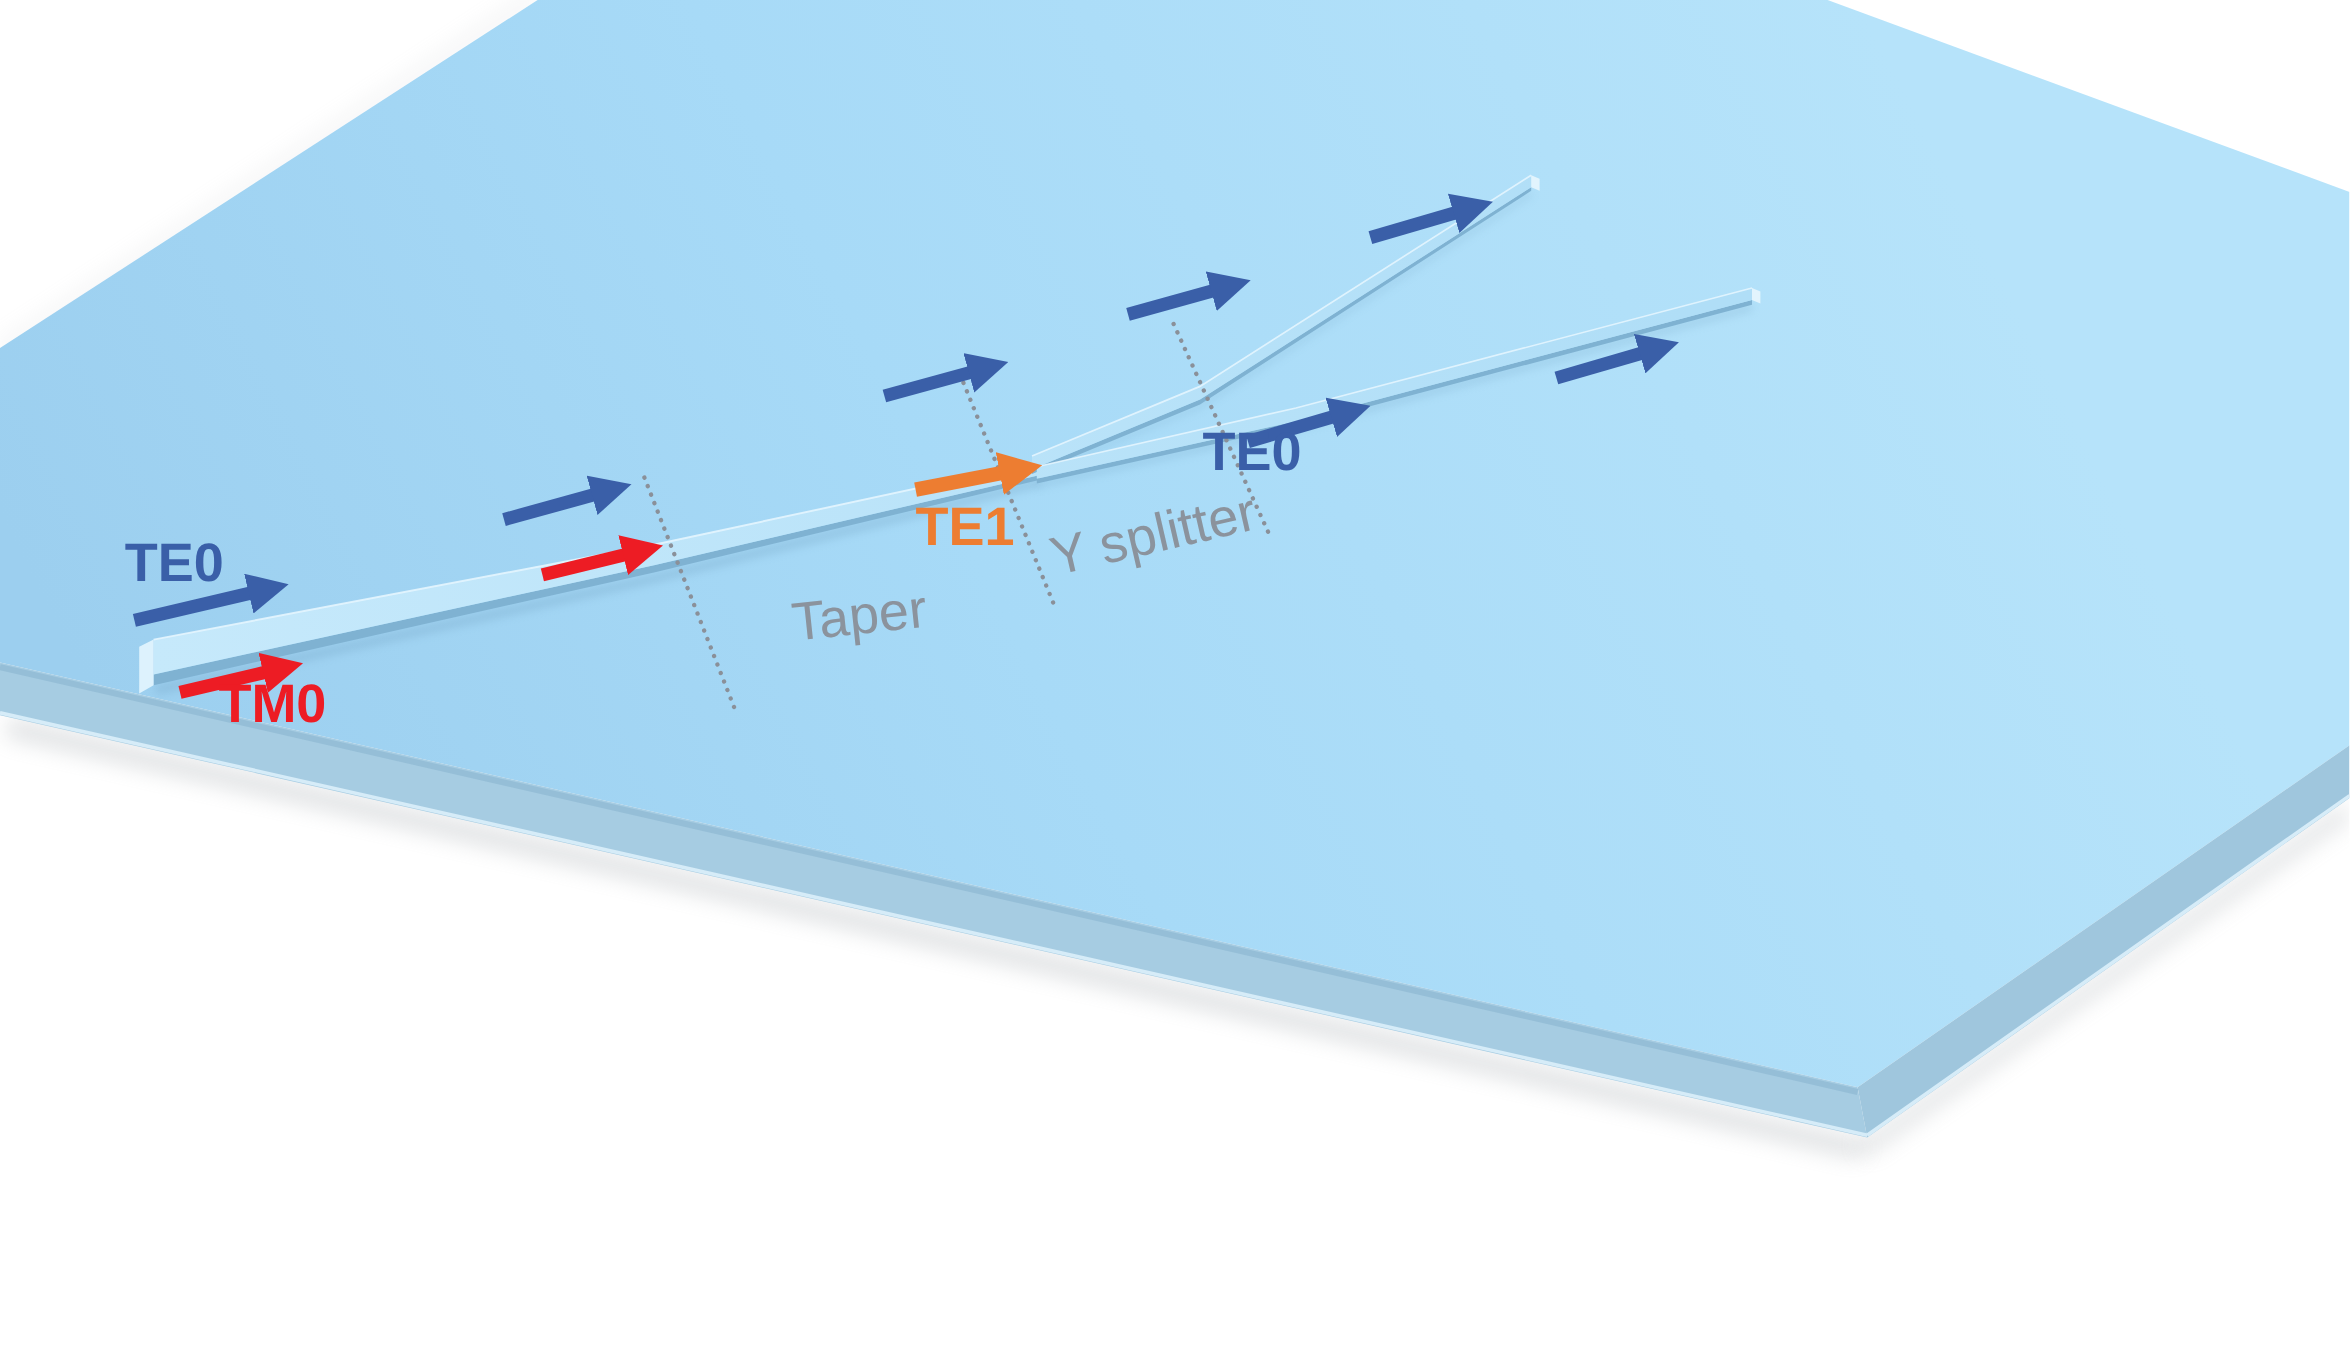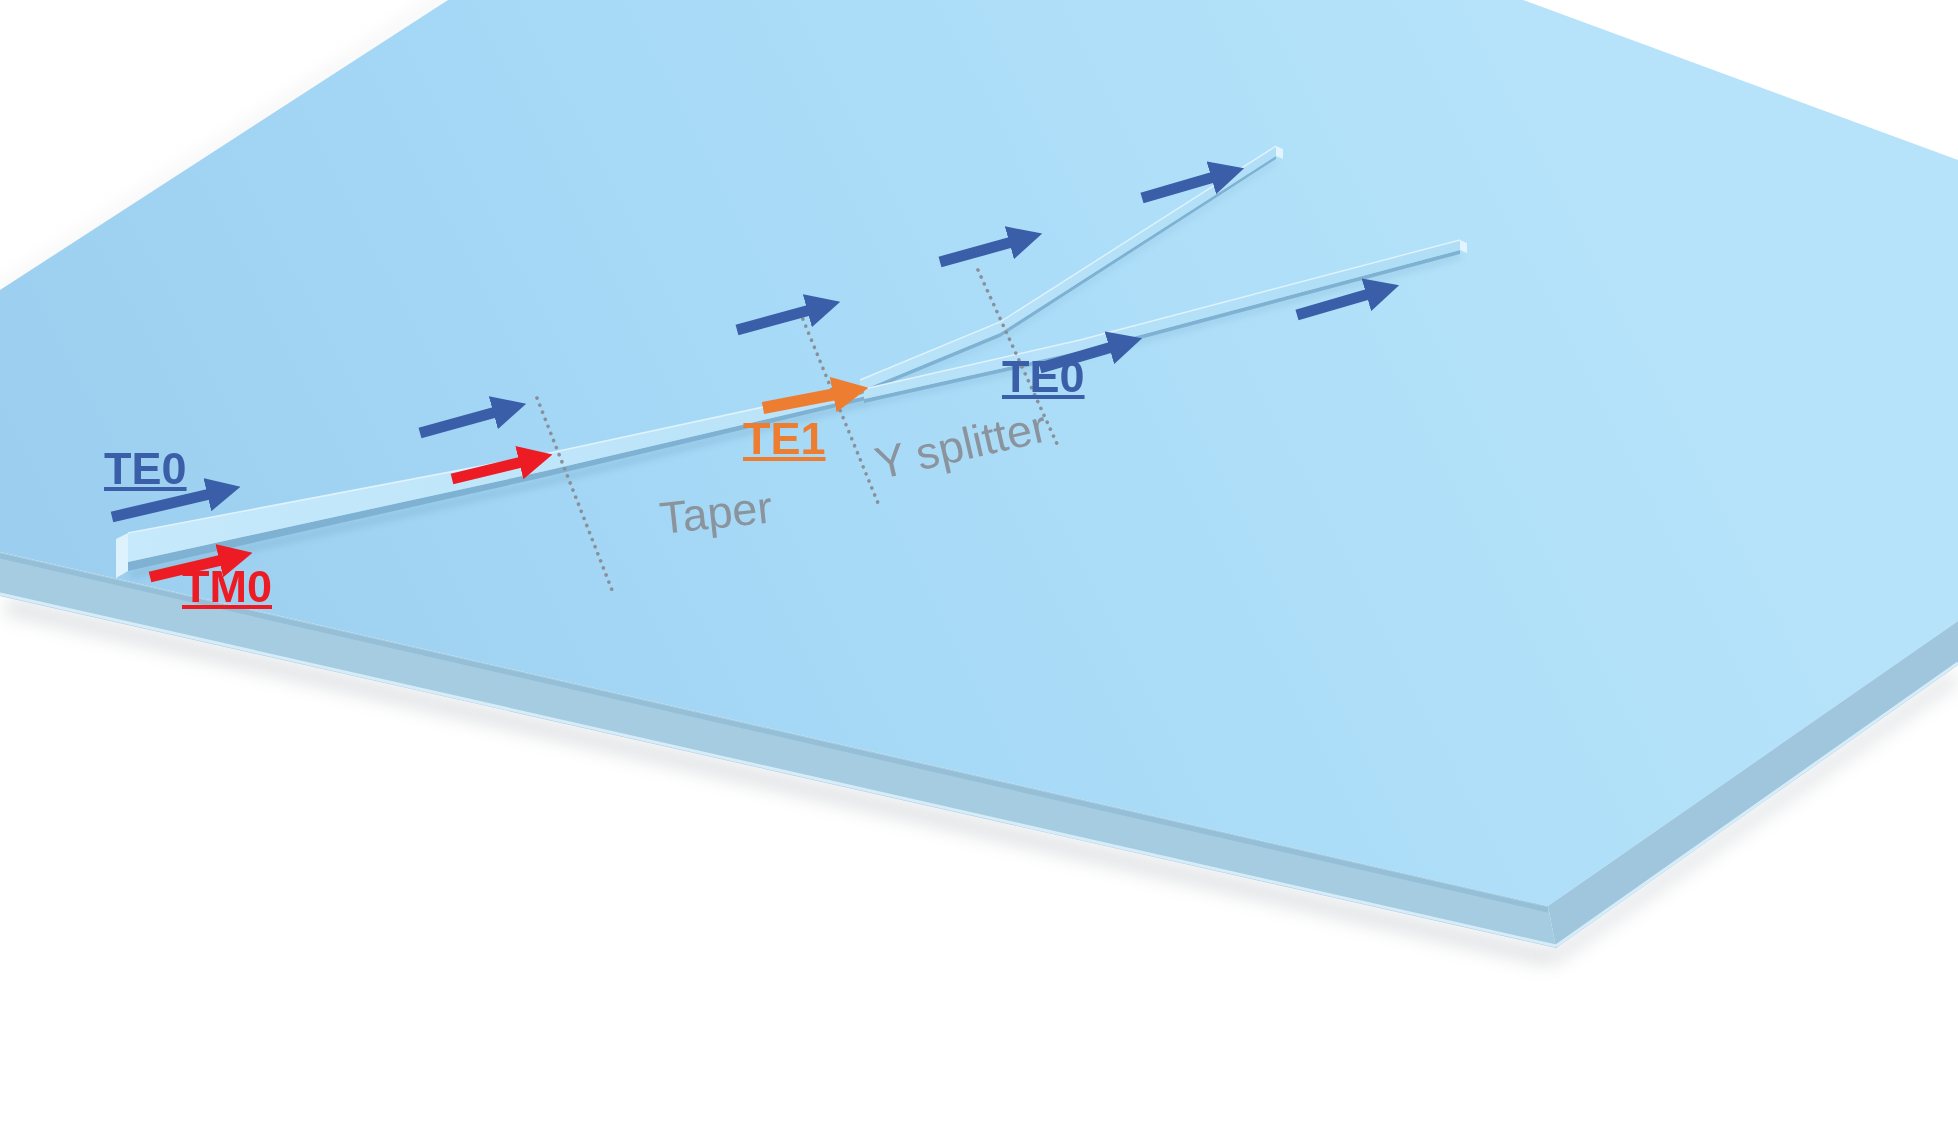--- a/index.html
+++ b/index.html
@@ -22,21 +22,20 @@
   }
   .label {
     position: absolute;
     line-height: 1;
     white-space: nowrap;
     user-select: none;
   }
   .mode-label {
     font-weight: bold;
     font-size: 45px;
-    text-decoration: underline;
   }
   .mode-label.blue   { color: var(--te0-blue, #3A5FA8); }
   .mode-label.red    { color: var(--tm0-red, #ED1C24); }
   .mode-label.orange { color: var(--te1-orange, #ED7D31); }
   .section-label {
     font-size: 45px;
     font-weight: 400;
     color: var(--section-gray, #8A9099);
     opacity: 0.95;
   }
@@ -127,18 +126,18 @@
       <line x1="1040" y1="368" x2="1112" y2="347" stroke="var(--te0-blue, #3A5FA8)" stroke-width="11" marker-end="url(#ah-blue)"></line>
       <line x1="1297" y1="315" x2="1369" y2="294" stroke="var(--te0-blue, #3A5FA8)" stroke-width="11" marker-end="url(#ah-blue)"></line>
       <line x1="150" y1="577" x2="222" y2="560" stroke="var(--tm0-red, #ED1C24)" stroke-width="11" marker-end="url(#ah-red)"></line>
       <line x1="452" y1="479" x2="522" y2="462" stroke="var(--tm0-red, #ED1C24)" stroke-width="11" marker-end="url(#ah-red)"></line>
       <line x1="763" y1="408" x2="836" y2="394" stroke="var(--te1-orange, #ED7D31)" stroke-width="12" marker-end="url(#ah-orange)"></line>
     </g>
   </svg>
 
   <div class="label mode-label blue" style="left:104px; top:446px;">TE0</div>
   <div class="label mode-label red" style="left:182px; top:564px;">TM0</div>
-  <div class="label mode-label orange" style="left:743px; top:416px;">TE1</div>
+  <div class="label mode-label orange" style="left:763px; top:416px;">TE1</div>
   <div class="label section-label taper" style="left:660px; top:496px;">Taper</div>
   <div class="label section-label y-splitter" style="left:876px; top:442px;">Y splitter</div>
   <div class="label mode-label blue" style="left:1002px; top:354px;">TE0</div>
 
 </div>
 
 </body></html>

